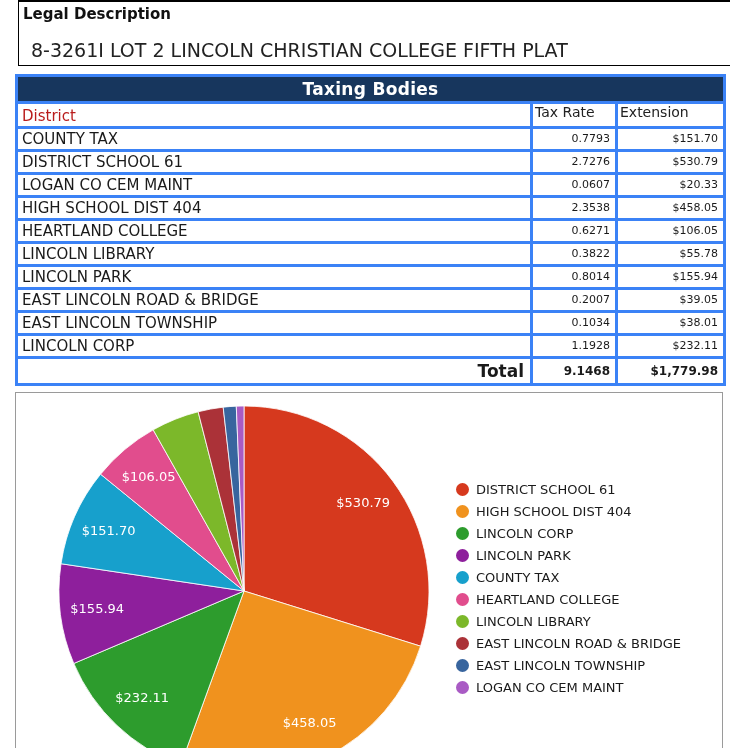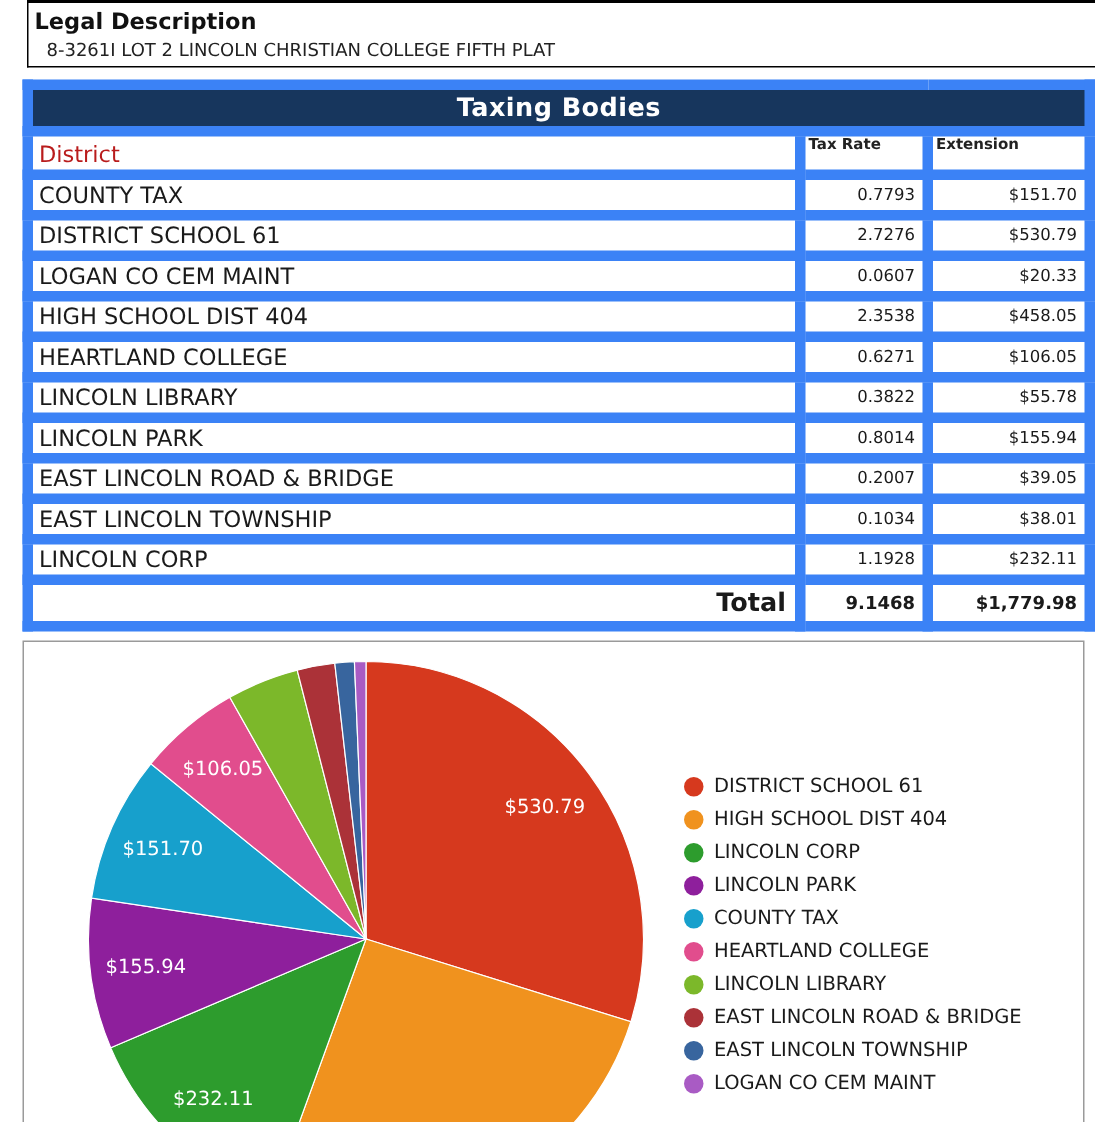--- a/index.html
+++ b/index.html
@@ -12,36 +12,36 @@
 
   
   .legal-box {
     margin-left:18px;
     border-top:2px solid #000;
     border-left:1px solid #000;
     border-bottom:1px solid #000;
     padding:3px 0 4px 4px;
   }
   .legal-title { font-size:15px; font-weight:bold; color:#111; }
-  .legal-text  { font-size:12px; color:#222; padding-left:8px; margin-top:3px; white-space:nowrap; }
+  .legal-text  { font-size:19px; color:#222; padding-left:8px; margin-top:16px; white-space:nowrap; }
 
   
   table.tax {
     border-collapse:collapse;
     width:708px;
     margin:8px 0 0 15px;
     table-layout:fixed;
   }
-  table.tax th, table.tax td { border:7px solid #3b82f6; overflow:hidden; }
+  table.tax th, table.tax td { border:3px solid #3b82f6; overflow:hidden; }
   .tbl-title {
     color:#fff; font-size:17px; font-weight:bold;
     text-align:center; padding:2px 0; letter-spacing:0.3px;
   }
   th.col-district { font-size:15px; font-weight:normal; text-align:left; padding:3px 4px 1px; color:#b91c1c; }
-  th.col-small    { font-size:10px; font-weight:bold; text-align:left; vertical-align:top; padding:0 2px; color:#222; }
+  th.col-small    { font-size:14px; font-weight:normal; text-align:left; vertical-align:top; padding:0 2px; color:#222; }
   td.district { font-size:15px; padding:1px 4px; white-space:nowrap; }
   td.num      { font-size:11px; text-align:right; padding:3px 5px 2px; vertical-align:top; }
   td.total-label { font-size:17px; font-weight:bold; text-align:right; padding:2px 6px; }
   td.total-num   { font-size:12px; font-weight:bold; text-align:right; padding:5px 5px 3px; vertical-align:top; }
 
   
   .chart-box {
     position:relative;
     margin:6px 0 0 15px;
     width:708px; height:396px;

